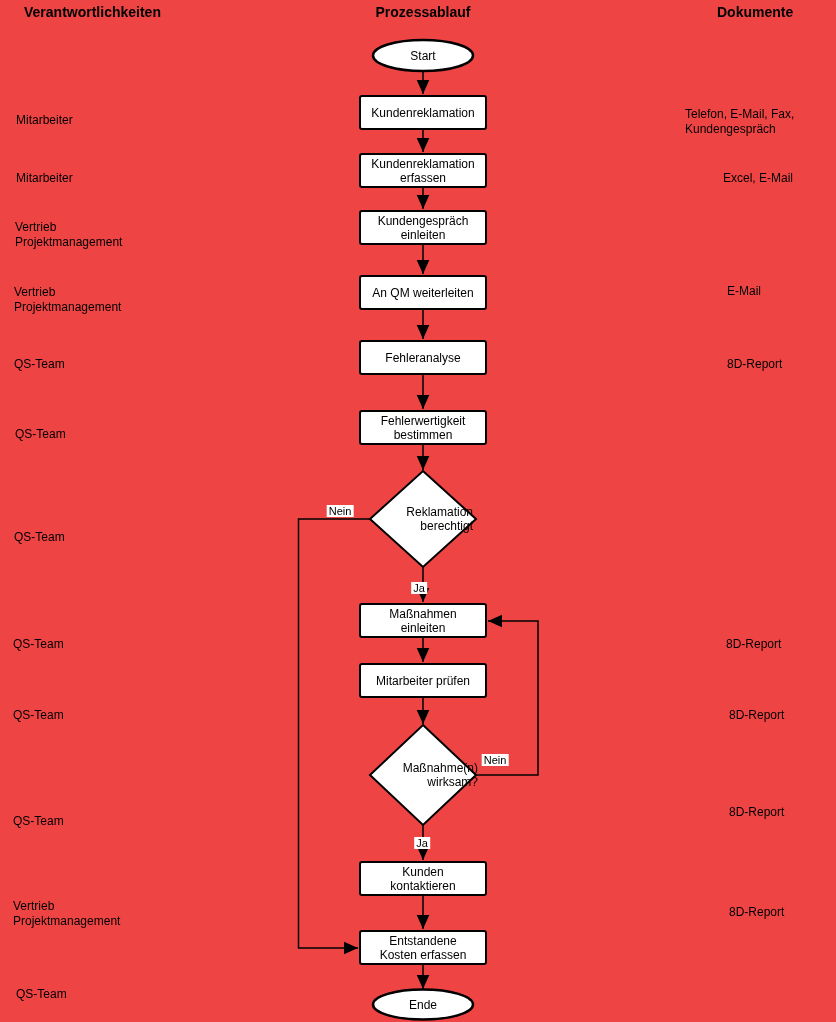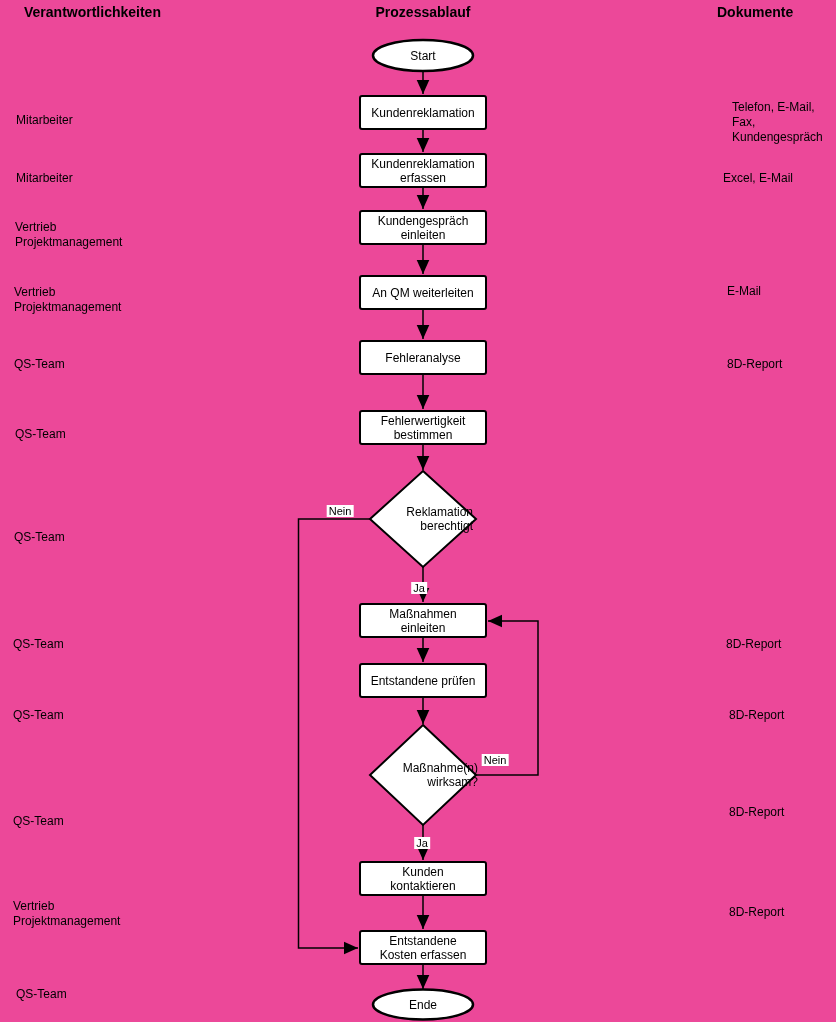--- a/index.html
+++ b/index.html
@@ -1,17 +1,17 @@
 <!DOCTYPE html>
 <html><head>
 <meta charset="utf-8">
 <style>
   html,body{margin:0;padding:0;background:#fff;}
   .canvas{
-    position:relative;width:836px;height:1022px;background:#ec4899;overflow:hidden;
+    position:relative;width:836px;height:1022px;background:#ef4444;overflow:hidden;
     font-family:"Liberation Sans", sans-serif;color:#000;
   }
   .diagram{position:absolute;left:0;top:0;z-index:1;}
   .shape{fill:#ffffff;stroke:#000000;}
   .conn{fill:none;stroke:#000000;stroke-width:1.5;}
   .col-header{
     position:absolute;top:4px;font-size:14px;font-weight:bold;white-space:nowrap;z-index:3;
   }
   .col-header.centered{left:423px;transform:translateX(-50%);}
   .side-label{
@@ -74,21 +74,21 @@
     <path class="conn" d="M475 775 L538 775 L538 621 L488 621" marker-end="url(#arrow)"></path>
   </svg>
 
   <div class="rect-node" style="top:95px">Kundenreklamation</div>
   <div class="rect-node" style="top:153px">Kundenreklamation erfassen</div>
   <div class="rect-node" style="top:210px">Kundengespräch einleiten</div>
   <div class="rect-node" style="top:275px">An QM weiterleiten</div>
   <div class="rect-node" style="top:340px">Fehleranalyse</div>
   <div class="rect-node" style="top:410px">Fehlerwertigkeit bestimmen</div>
   <div class="rect-node" style="top:603px">Maßnahmen einleiten</div>
-  <div class="rect-node" style="top:663px">Entstandene prüfen</div>
+  <div class="rect-node" style="top:663px">Mitarbeiter prüfen</div>
   <div class="rect-node" style="top:861px">Kunden kontaktieren</div>
   <div class="rect-node" style="top:930px">Entstandene Kosten erfassen</div>
 
   <div class="shape-label" style="left:423px;top:56px">Start</div>
   <div class="shape-label" style="left:423px;top:1005px">Ende</div>
 
   <div class="shape-label" style="left:423px;top:519px;width:100px">Reklamation berechtigt</div>
   <div class="shape-label" style="left:423px;top:775px;width:110px">Maßnahme(n) wirksam?</div>
 
   <div class="edge-label" style="left:340px;top:511px">Nein</div>
@@ -105,21 +105,21 @@
   <div class="side-label" style="left:14px;top:358px">QS-Team</div>
   <div class="side-label" style="left:15px;top:428px">QS-Team</div>
   <div class="side-label" style="left:14px;top:531px">QS-Team</div>
   <div class="side-label" style="left:13px;top:638px">QS-Team</div>
   <div class="side-label" style="left:13px;top:709px">QS-Team</div>
   <div class="side-label" style="left:13px;top:815px">QS-Team</div>
   <div class="side-label" style="left:13px;top:908px">Vertrieb
 Projektmanagement</div>
   <div class="side-label" style="left:16px;top:988px">QS-Team</div>
 
-  <div class="side-label" style="left:732px;top:116px">Telefon, E-Mail, Fax,
+  <div class="side-label" style="left:685px;top:116px">Telefon, E-Mail, Fax,
 Kundengespräch</div>
   <div class="side-label" style="left:723px;top:172px">Excel, E-Mail</div>
   <div class="side-label" style="left:727px;top:285px">E-Mail</div>
   <div class="side-label" style="left:727px;top:358px">8D-Report</div>
   <div class="side-label" style="left:726px;top:638px">8D-Report</div>
   <div class="side-label" style="left:729px;top:709px">8D-Report</div>
   <div class="side-label" style="left:729px;top:806px">8D-Report</div>
   <div class="side-label" style="left:729px;top:906px">8D-Report</div>
 
 </div>

